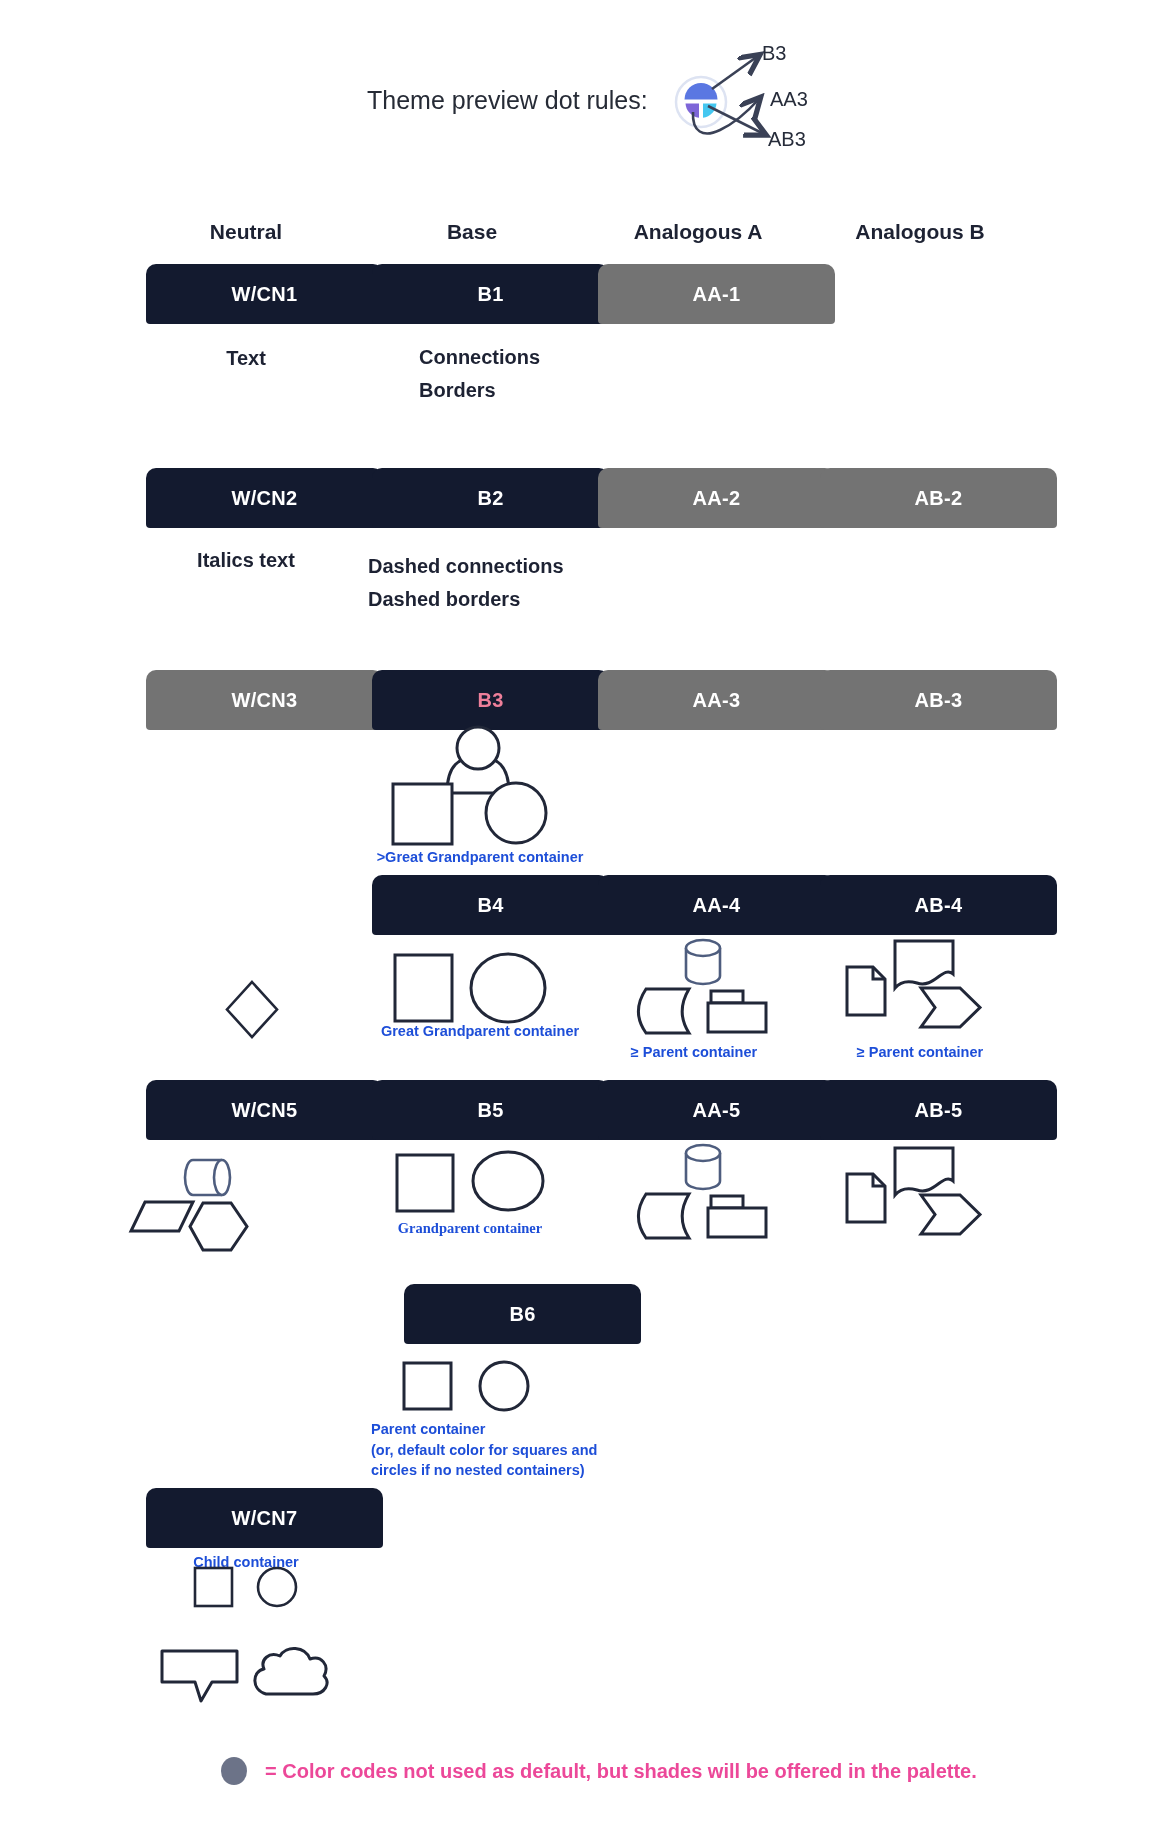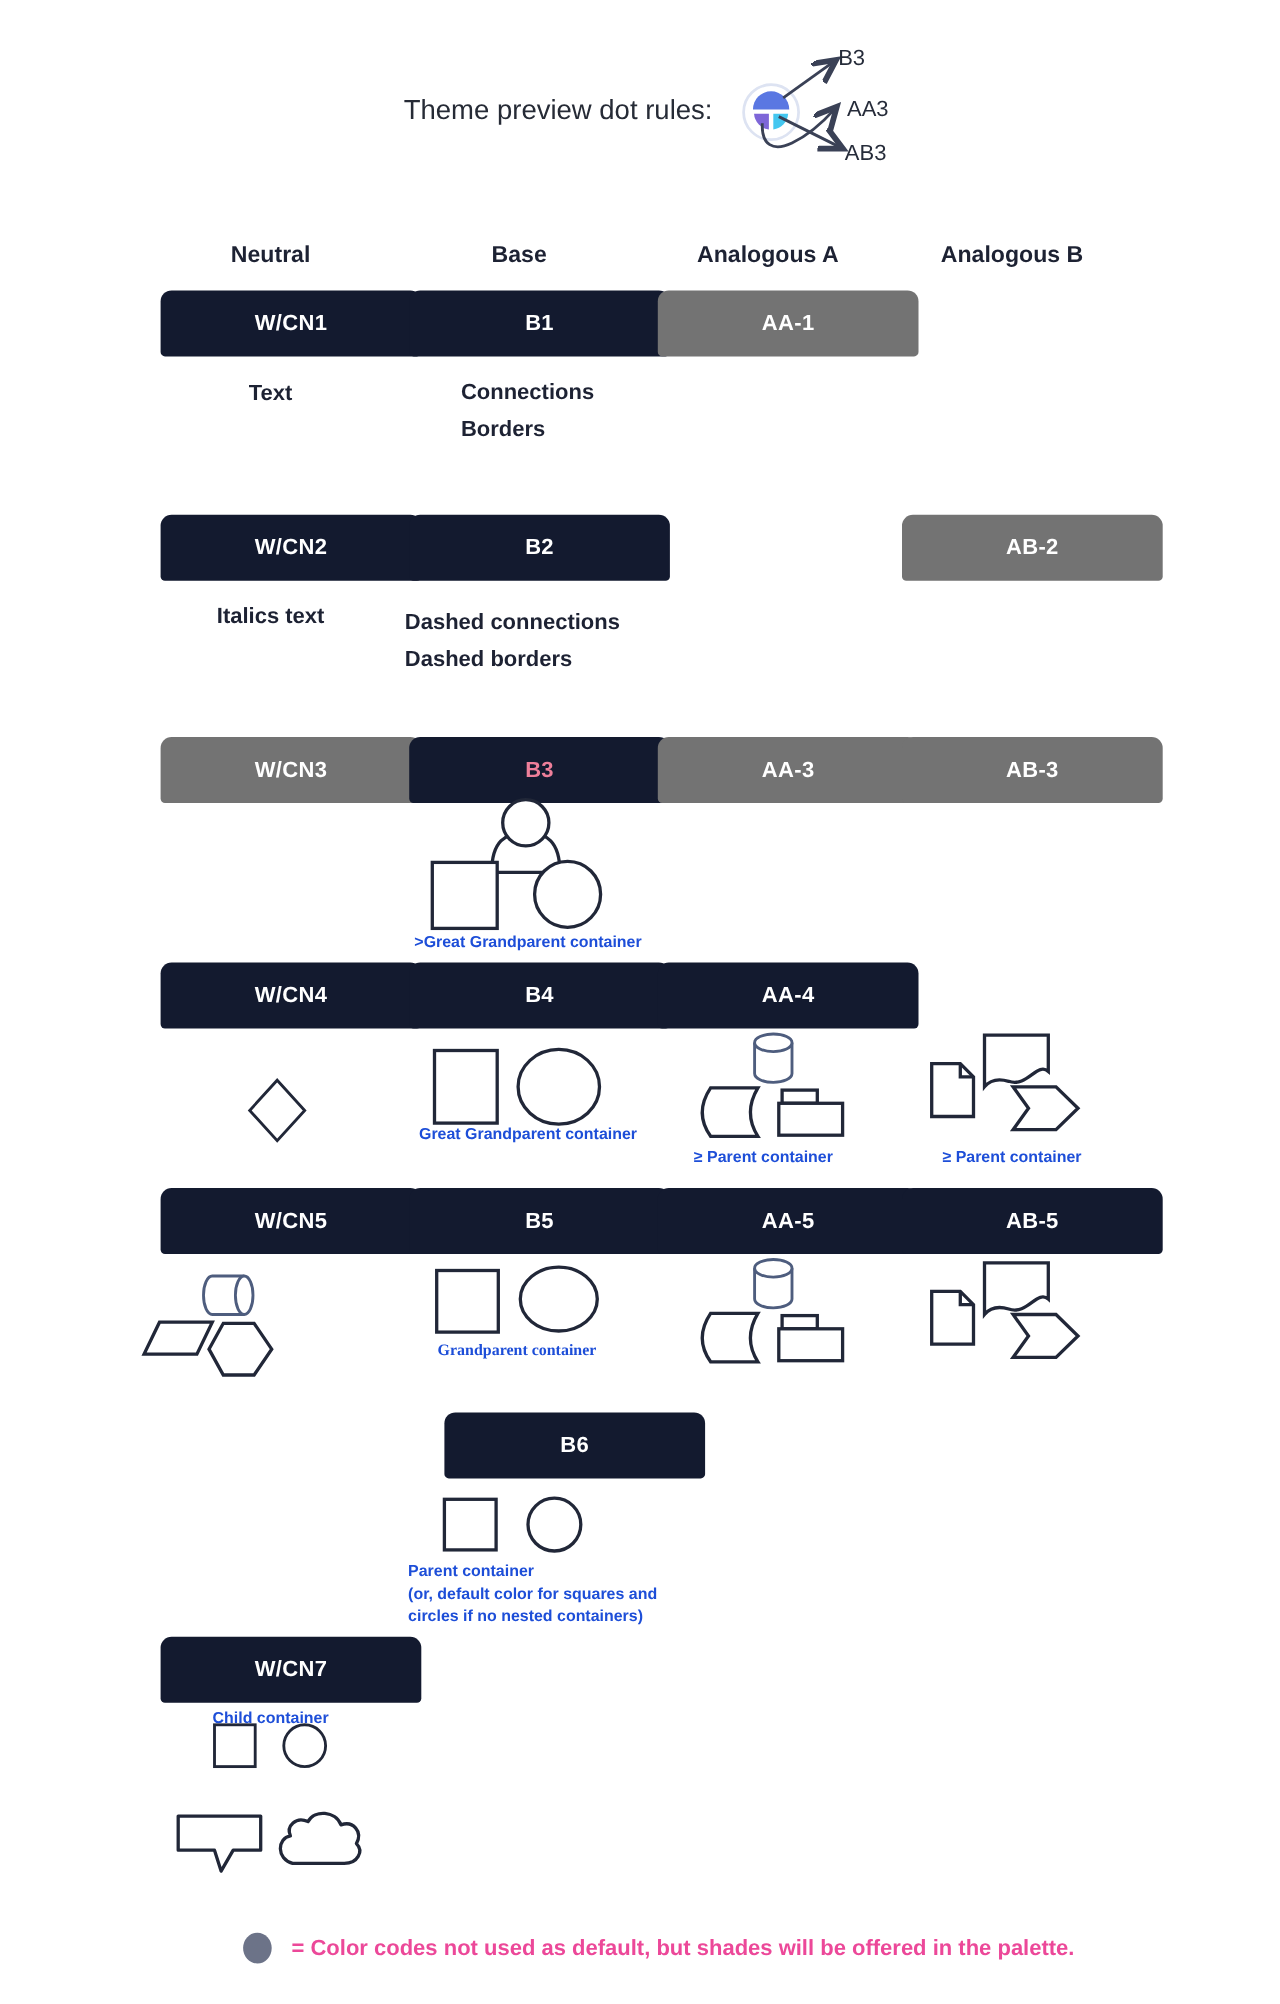--- a/index.html
+++ b/index.html
@@ -61,20 +61,21 @@
   <div class="abs sw dark" style="left:372px;top:264px;">B1</div>
   <div class="abs sw gray" style="left:598px;top:264px;">AA-1</div>
   <div class="abs cap center" style="left:146px;top:342px;">Text</div>
   <div class="abs cap" style="left:419px;top:341px;">
     <div>Connections</div>
     <div>Borders</div>
   </div>
 
   <div class="abs sw dark" style="left:146px;top:468px;">W/CN2</div>
   <div class="abs sw dark" style="left:372px;top:468px;">B2</div>
+  <div class="abs sw gray" style="left:598px;top:468px;">AA-2</div>
   <div class="abs sw gray" style="left:820px;top:468px;">AB-2</div>
   <div class="abs cap center" style="left:146px;top:544px;">Italics text</div>
   <div class="abs cap" style="left:368px;top:550px;">
     <div>Dashed connections</div>
     <div>Dashed borders</div>
   </div>
 
   <div class="abs sw gray" style="left:146px;top:670px;">W/CN3</div>
   <div class="abs sw dark" style="left:372px;top:670px;">
     <span class="pink">B3</span>
@@ -83,23 +84,23 @@
   <div class="abs sw gray" style="left:820px;top:670px;">AB-3</div>
 
   <svg class="abs" style="left:385px;top:723px;" width="170" height="125" viewBox="0 0 170 125">
     <path d="M62 70 C62 42 74 34 93 34 C112 34 124 42 124 70 Z" fill="#ffffff" stroke="#212738" stroke-width="3"></path>
     <circle cx="93" cy="25" r="21" fill="#ffffff" stroke="#212738" stroke-width="3"></circle>
     <rect x="8" y="61" width="59" height="60" fill="#ffffff" stroke="#212738" stroke-width="3"></rect>
     <circle cx="131" cy="90" r="30" fill="#ffffff" stroke="#212738" stroke-width="3"></circle>
   </svg>
   <div class="abs smallcap center" style="left:330px;top:847px;width:300px;">&gt;Great Grandparent container</div>
 
-  <div class="abs sw dark" style="left:146px;top:875px;">W/CN4</div>
   <div class="abs sw dark" style="left:372px;top:875px;">B4</div>
   <div class="abs sw dark" style="left:598px;top:875px;">AA-4</div>
+  <div class="abs sw dark" style="left:820px;top:875px;">AB-4</div>
 
   <svg class="abs" style="left:226px;top:980px;" width="54" height="60" viewBox="0 0 54 60">
     <polygon points="26,2 51,29.5 26,57 1,29.5" fill="#ffffff" stroke="#212738" stroke-width="2.6"></polygon>
   </svg>
 
   <svg class="abs" style="left:393px;top:948px;" width="155" height="78" viewBox="0 0 155 78">
     <rect x="2" y="7" width="57" height="66" fill="#ffffff" stroke="#212738" stroke-width="3"></rect>
     <ellipse cx="115" cy="40" rx="37" ry="34" fill="#ffffff" stroke="#212738" stroke-width="3"></ellipse>
   </svg>
   <div class="abs smallcap center" style="left:330px;top:1021px;width:300px;">Great Grandparent container</div>

